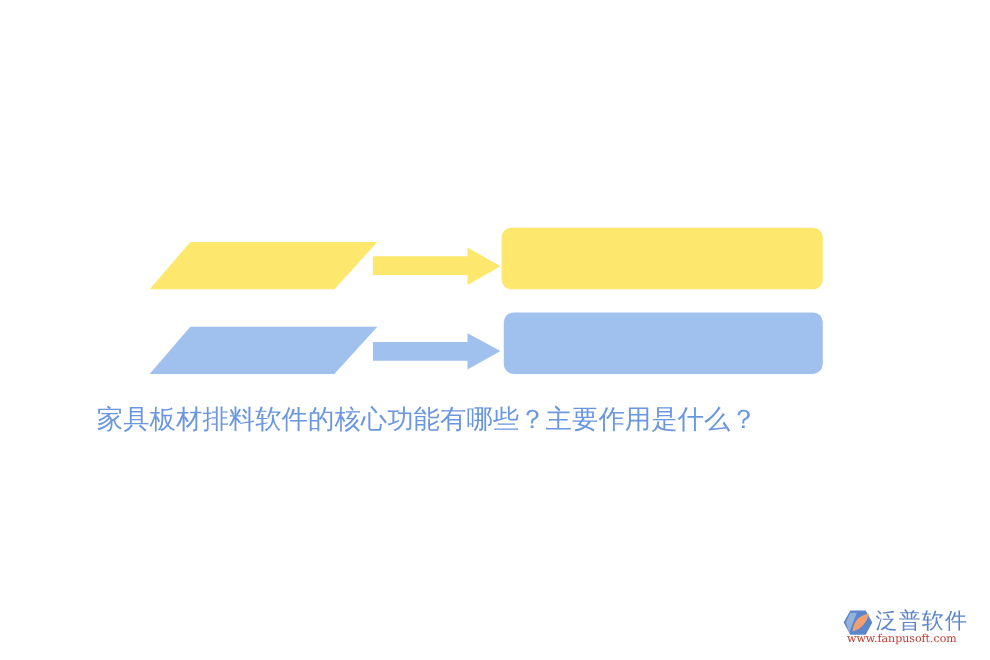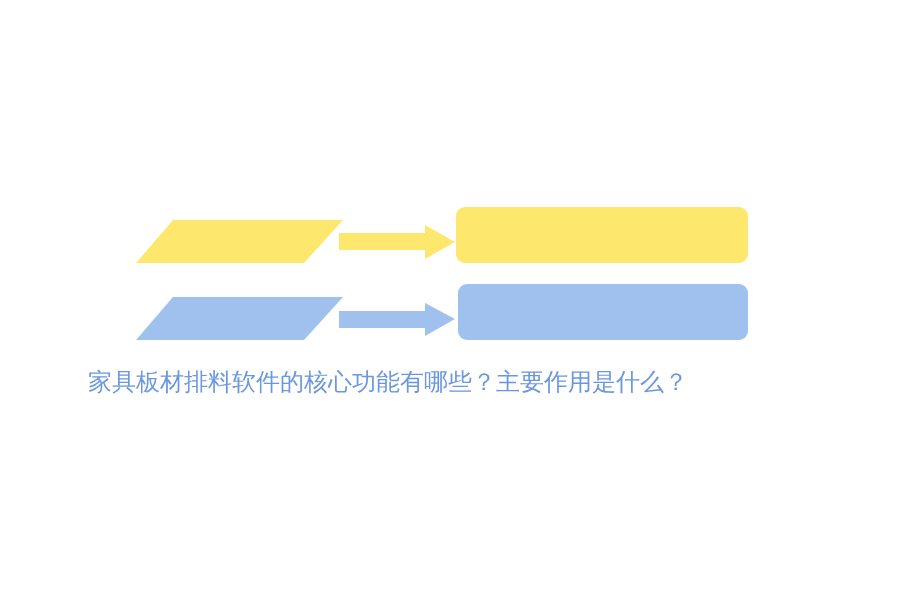--- a/index.html
+++ b/index.html
@@ -36,13 +36,22 @@
     </g>
     <g>
       <polygon id="r1-para" points="173,297 343,297 304,340 136,340" fill="#a0c0ee"></polygon>
       <polygon id="r1-arrow" points="339,311 425,311 425,303 455,319 425,336 425,328 339,328" fill="#a0c0ee"></polygon>
       <rect id="r1-box" x="458" y="284" width="290" height="56" rx="9" ry="9" fill="#a0c0ee"></rect>
     </g>
   </svg>
 
   <div class="title" id="title" style="color: rgb(107, 151, 224); font-family: Liberation Serif, serif;">家具板材排料软件的核心功能有哪些？主要作用是什么？</div>
 
+  <div class="logo">
+    <svg class="logo-icon" width="28" height="24" viewBox="0 0 28 24">
+      <polygon id="logo-hex" points="7,1 21,1 27,12 21,23 7,23 1,12" fill="#5b86c9"></polygon>
+      <path id="logo-leaf" d="M9,20 C10,10 16,5 24,4 C22,12 17,18 9,20 Z" fill="#f0a070"></path>
+      <path d="M7,3 L13,3 L6,21 L3,12 Z" fill="#ffffff" opacity="0.35"></path>
+    </svg>
+    <div class="logo-name" id="logo-name" style="color: rgb(91, 134, 201);">泛普软件</div>
+    <div class="logo-url" id="logo-url" style="color: rgb(192, 57, 43);">www.fanpusoft.com</div>
+  </div>
 </div>
 
 </body></html>

